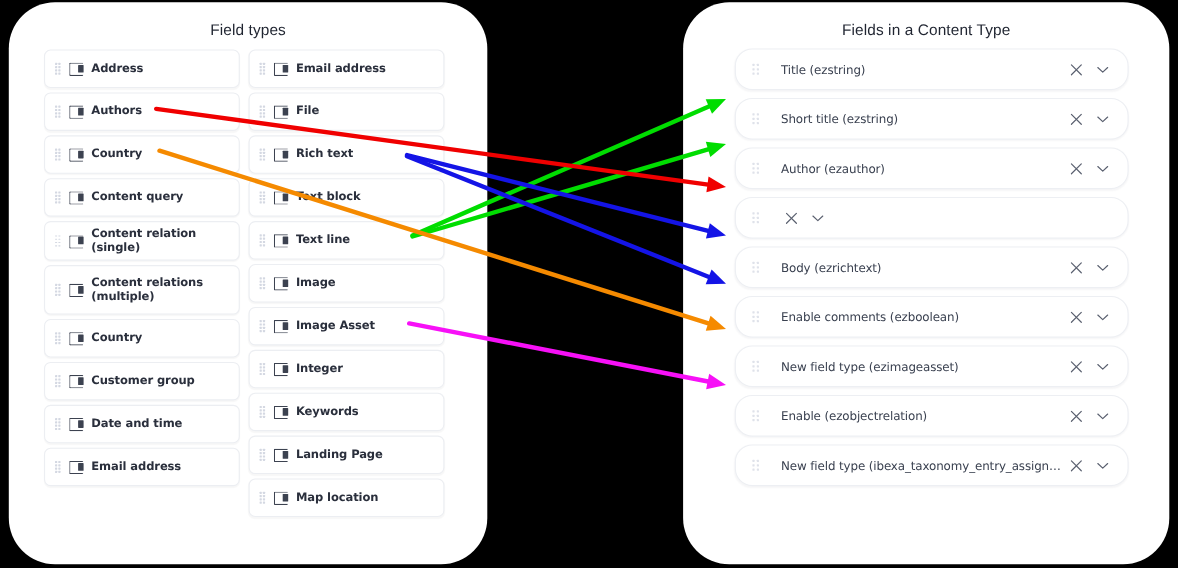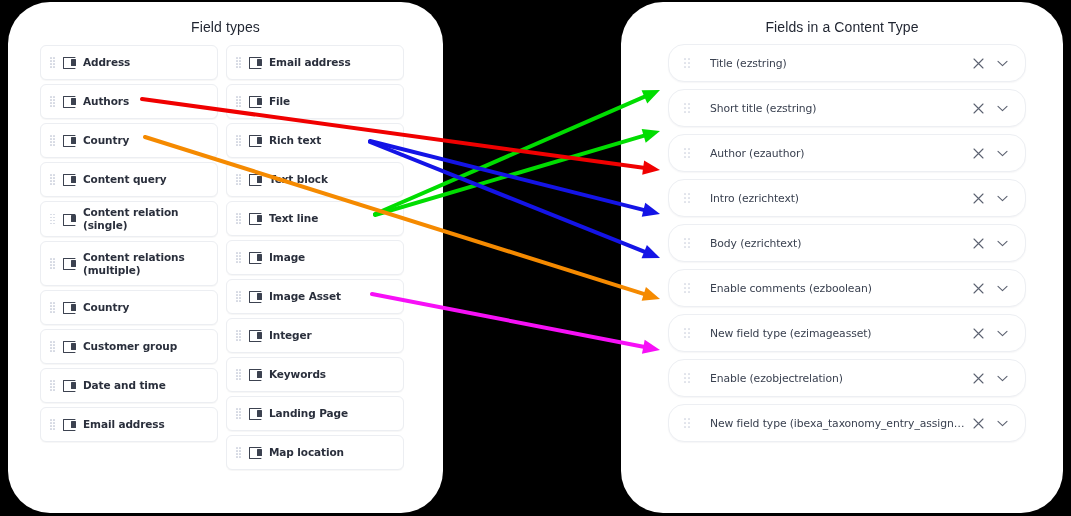--- a/index.html
+++ b/index.html
@@ -545,21 +545,20 @@
         </div>
         <div class="cf-item">
           <span class="cf-grip">
             <i></i>
             <i></i>
             <i></i>
             <i></i>
             <i></i>
             <i></i>
           </span>
-          <span class="cf-label">Intro (ezrichtext)</span>
           <span class="cf-action cf-x">
             <svg width="11" height="11" viewBox="0 0 11 11">
               <path d="M1 1 L10 10 M10 1 L1 10" stroke="#5b6170" stroke-width="1.1" fill="none" stroke-linecap="round"></path>
             </svg>
           </span>
           <span class="cf-action">
             <svg width="11" height="7" viewBox="0 0 11 7">
               <path d="M1 1.4 L5.5 5.6 L10 1.4" stroke="#5b6170" stroke-width="1.1" fill="none" stroke-linecap="round" stroke-linejoin="round"></path>
             </svg>
           </span>

